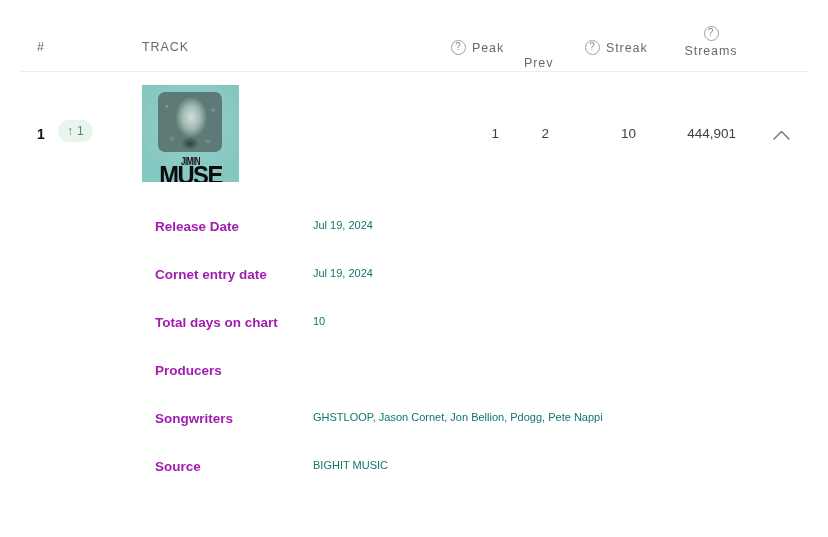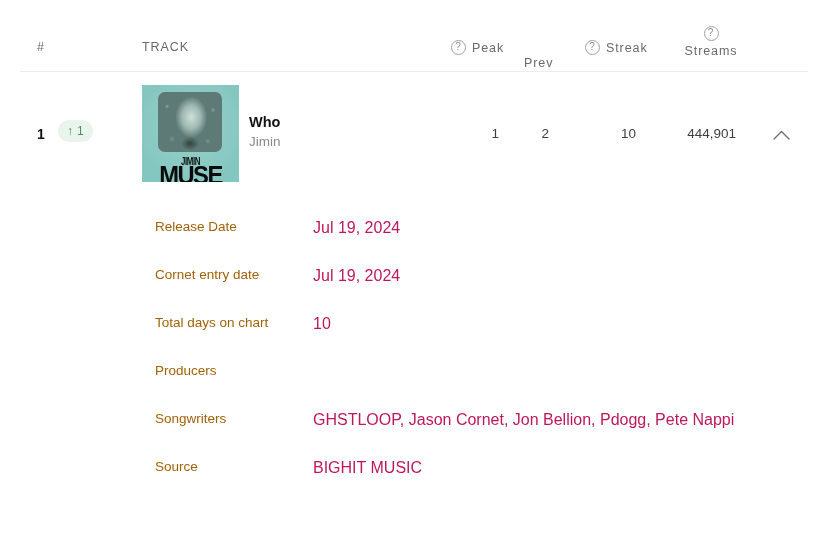--- a/index.html
+++ b/index.html
@@ -235,31 +235,31 @@
   }
   .detail-row {
     position: relative;
     height: 48px;
   }
   .detail-label {
     position: absolute;
     left: 0;
     top: 3px;
     font-size: 13.5px;
-    font-weight: 400;
-    color: #a16207;
+    font-weight: 700;
+    color: #a21caf;
     white-space: nowrap;
   }
   .detail-value {
     position: absolute;
     left: 158px;
     top: 3px;
-    font-size: 16px;
+    font-size: 11px;
     font-weight: 400;
-    color: #be185d;
+    color: #0f766e;
     white-space: nowrap;
   }
 </style>
 </head>
 <body>
 
 <div class="chart-wrap">
 
   <div class="chart-header">
 
@@ -300,24 +300,20 @@
       <span>1</span>
     </div>
 
     <div class="album-art">
       <div class="halo"></div>
       <div class="photo"></div>
       <div class="jimin">JIMIN</div>
       <div class="muse">MUSE</div>
     </div>
 
-    <div class="track-meta">
-      <div class="track-title">Who</div>
-      <div class="track-artist">Jimin</div>
-    </div>
 
     <div class="stat stat-peak">1</div>
     <div class="stat stat-prev">2</div>
     <div class="stat stat-streak">10</div>
     <div class="stat stat-streams">444,901</div>
 
     <button class="collapse-btn">
       <svg width="17" height="10" viewBox="0 0 17 10" fill="none">
         <path d="M1 9L8.5 1.6L16 9" stroke="#6f6f6f" stroke-width="1.4" stroke-linecap="round" stroke-linejoin="round"></path>
       </svg>

